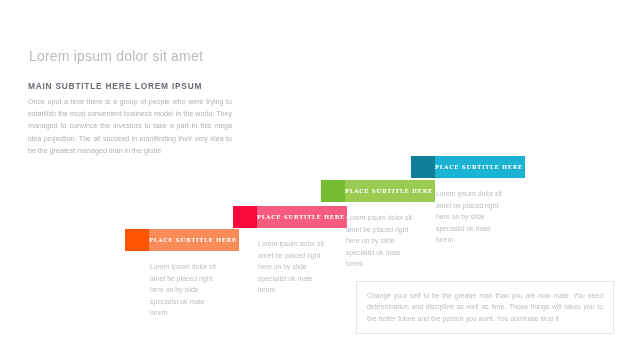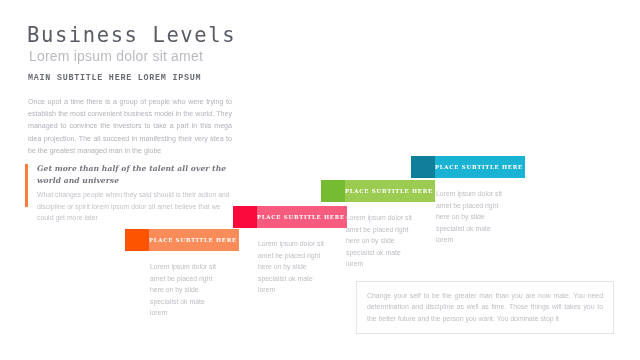--- a/index.html
+++ b/index.html
@@ -41,22 +41,22 @@
     font-size: 14px;
     color: #b9bbc0;
     letter-spacing: .2px;
     white-space: nowrap;
   }
 
   
   .section-heading {
     position: absolute;
     left: 28px;
-    top: 73px;
-    font-family: Liberation Mono, monospace;
+    top: 81px;
+    font-family: Liberation Sans, sans-serif;
     font-size: 8.4px;
     font-weight: 700;
     letter-spacing: .75px;
     color: #6a6c75;
     white-space: nowrap;
   }
   .body-copy {
     position: absolute;
     left: 28px;
     top: 96px;
@@ -150,31 +150,25 @@
     line-height: 11.4px;
     color: #bcbec3;
     text-align: justify;
   }
 </style>
 </head>
 <body>
 
 <div class="slide">
 
-  <div class="title">Business Levels</div>
   <div class="subtitle">Lorem ipsum dolor sit amet</div>
 
   <div class="section-heading">MAIN SUBTITLE HERE LOREM IPSUM</div>
   <div class="body-copy">Once upot a time there is a group of people who were trying to establish the most convenient business model in the world. They managed to convince the investors to take a part in this mega idea projection. The all succeed in manifesting their very idea to be the greatest managed man in the globe</div>
 
-  <div class="quote">
-    <div class="quote-rule"></div>
-    <div class="quote-head">Get more than half of the talent all over the world and universe</div>
-    <div class="quote-body">What changes people when they said should is their action and discipline or spirit lorem ipsum dolor sit amet believe that we could get more later</div>
-  </div>
 
   <div class="step" style="left:125px; top:229px;">
     <div class="step-bar">
       <div class="step-swatch" style="background:#fc5400;"></div>
       <div class="step-label" style="background:#fa8c5a;">PLACE SUBTITLE HERE</div>
     </div>
     <div class="step-text">Lorem ipsum dolor sit amet be placed right here on by slide specialist ok mate lorem</div>
   </div>
 
   <div class="step" style="left:233px; top:206px;">

